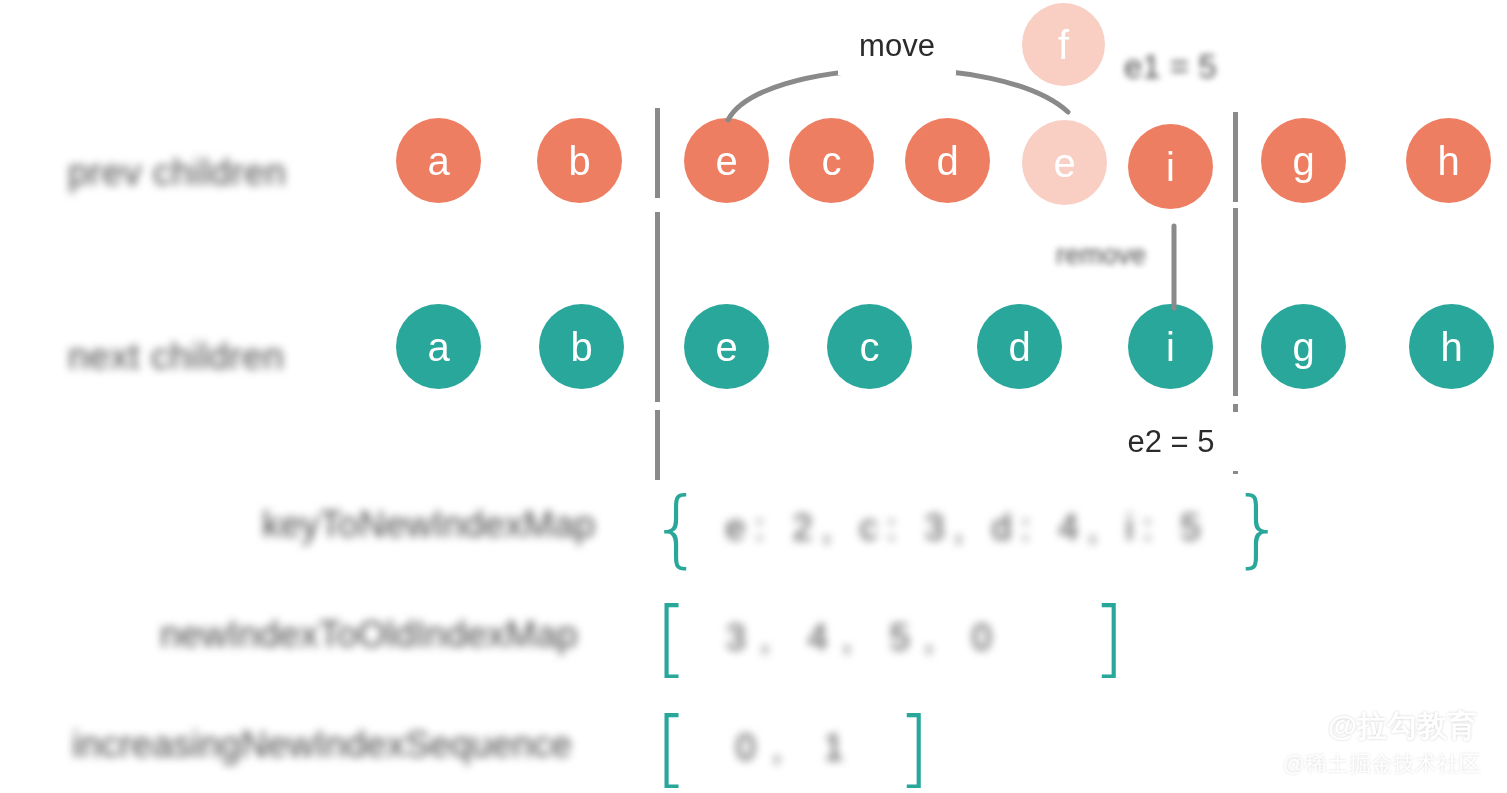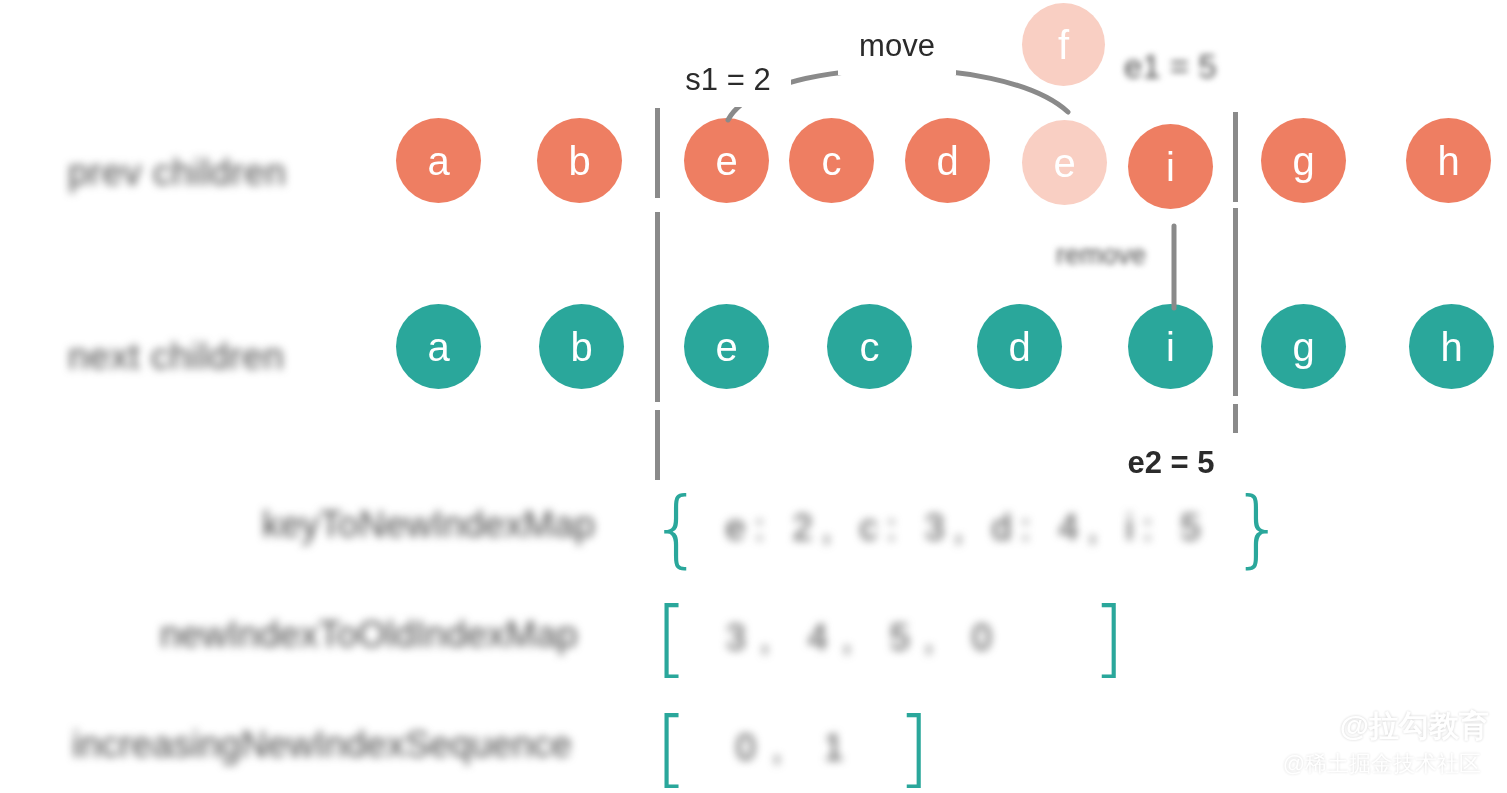--- a/index.html
+++ b/index.html
@@ -59,21 +59,21 @@
   .bcontent{
     color:#4a4a4a;font-size:36px;white-space:nowrap;
     filter:blur(4px);-webkit-filter:blur(4px);
   }
 
   
   .wm{
     position:absolute;color:#ffffff;white-space:nowrap;user-select:none;
     text-shadow:0 0 3px rgba(0,0,0,.20);
   }
-  .wm-main{right:18px;bottom:46px;font-size:30px;font-weight:700;opacity:.95;}
+  .wm-main{right:30px;bottom:46px;font-size:30px;font-weight:700;opacity:.95;}
   .wm-sub{right:26px;bottom:14px;font-size:22px;opacity:.80;}
 </style>
 </head>
 <body>
 
 <div id="stage">
 
   <div class="vrule" style="left:655px;top:108px;height:90px;"></div>
   <div class="vrule" style="left:655px;top:212px;height:190px;"></div>
   <div class="vrule" style="left:655px;top:410px;height:70px;"></div>
@@ -144,26 +144,25 @@
   </div>
 
   <svg class="movearrow" viewBox="0 0 400 110" xmlns="http://www.w3.org/2000/svg">
     <path d="M 28 100 C 60 38, 300 30, 368 92" fill="none" stroke="#8a8a8a" stroke-width="5" stroke-linecap="round"></path>
   </svg>
 
   <svg class="smallarrow" style="left:1160px;top:222px;width:30px;height:90px;" viewBox="0 0 30 90" xmlns="http://www.w3.org/2000/svg">
     <path d="M 14 4 L 14 86" fill="none" stroke="#8a8a8a" stroke-width="5" stroke-linecap="round"></path>
   </svg>
 
-  <div class="boxlabel" style="left:665px;top:52px;width:126px;height:55px;padding:0;">s1 = 2</div>
 
   <div class="boxlabel" style="left:838px;top:15px;width:118px;height:60px;padding:0;">move</div>
 
 
-  <div class="boxlabel" style="left:1100px;top:433px;width:142px;height:59px;padding:0;font-weight:bold;">e2 = 5</div>
+  <div class="boxlabel" style="left:1100px;top:412px;width:142px;height:59px;padding:0;">e2 = 5</div>
 
   <div class="redacted small" style="left:1124px;top:48px;font-size:33px;">e1 = 5</div>
 
   <div class="redacted small" style="left:1056px;top:240px;font-size:27px;">remove</div>
 
   <div class="redacted" style="left:262px;top:504px;font-size:37px;">keyToNewIndexMap</div>
   <div class="brow" style="left:650px;top:488px;height:80px;">
     <span class="brace">{</span>
     <span class="bcontent" style="margin:0 22px;letter-spacing:9px;">e: 2, c: 3, d: 4, i: 5</span>
     <span class="brace">}</span>

